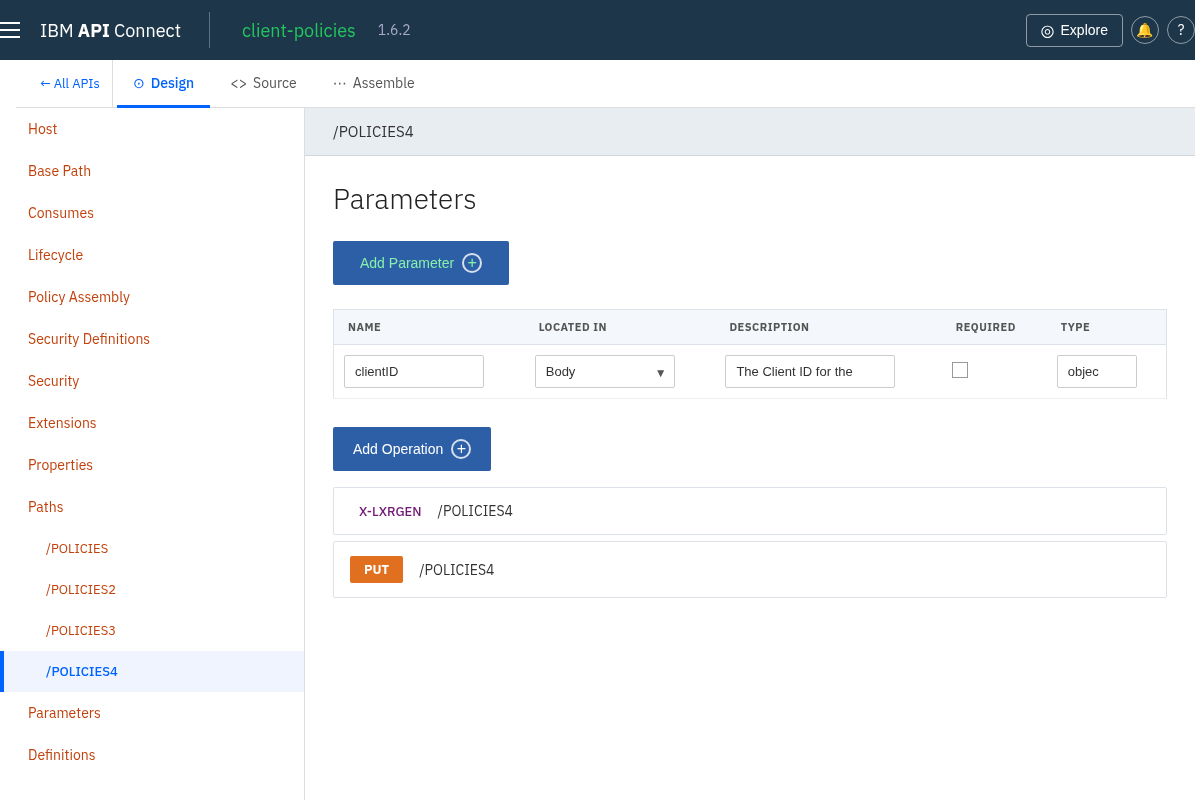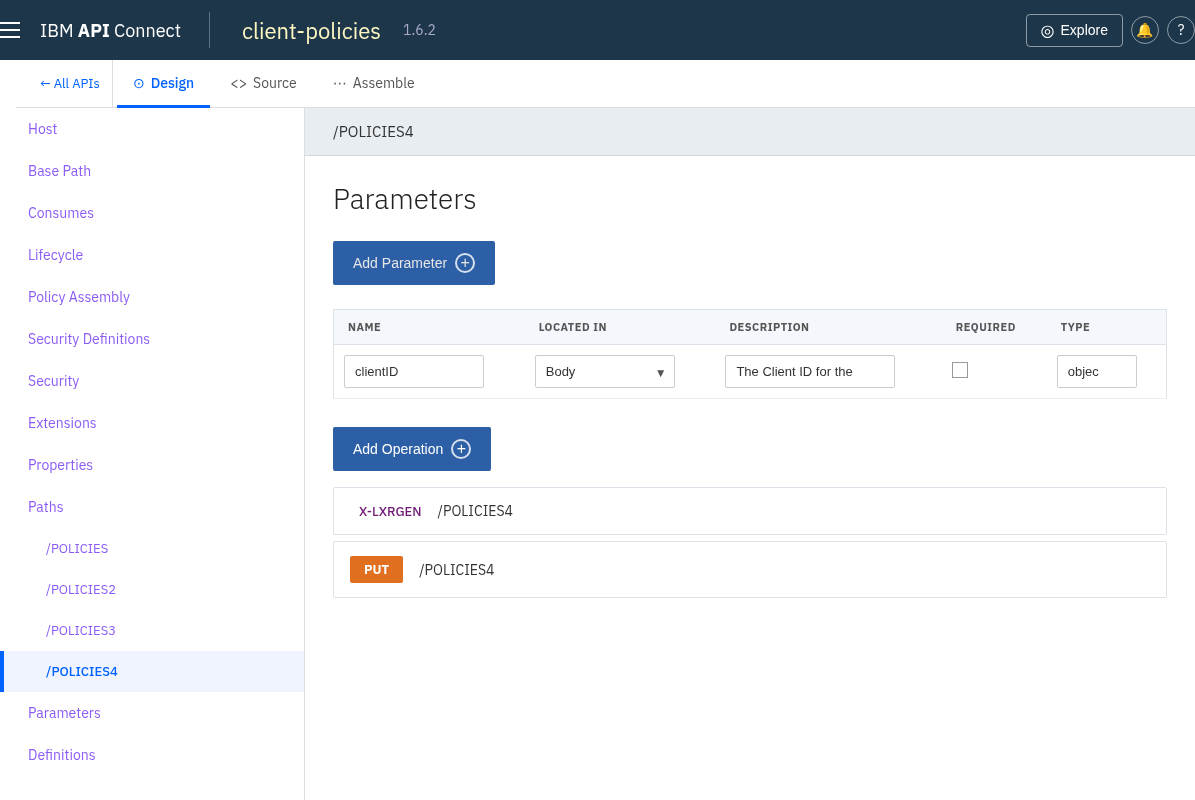--- a/index.html
+++ b/index.html
@@ -26,21 +26,21 @@
     .nav-title {
       font-size: 18px;
       color: #fff;
       margin-right: 12px;
     }
     .nav-title strong { font-weight: 700; }
     .nav-divider {
       width: 1px; height: 36px; background: rgba(255,255,255,0.3);
     }
     .nav-api-name {
-      font-size: 22px; color: #fef9c3; font-weight: 400; margin-left: 16px;
+      font-size: 18px; color: #22c55e; font-weight: 400; margin-left: 16px;
     }
     .nav-api-version {
       font-size: 14px; color: #aac; margin-left: 6px;
     }
     .nav-right {
       margin-left: auto;
       display: flex; align-items: center; gap: 8px;
     }
     .nav-explore-btn {
       display: flex; align-items: center; gap: 6px;
@@ -106,21 +106,21 @@
     .sidebar {
       width: 305px;
       min-width: 305px;
       border-right: 1px solid #ddd;
       overflow-y: auto;
       background: #fff;
     }
     .sidebar-item {
       padding: 12px 24px;
       font-size: 14px;
-      color: #8b5cf6;
+      color: #c2410c;
       cursor: pointer;
       border-left: 4px solid transparent;
     }
     .sidebar-item.active {
       color: #0062ff;
       border-left: 4px solid #0062ff;
       background: #f0f4ff;
       font-weight: 500;
     }
     .sidebar-item.sub {
@@ -157,23 +157,23 @@
       font-size: 28px;
       font-weight: 300;
       color: #222;
       margin-bottom: 24px;
     }
 
     
     .btn-primary {
       display: inline-flex; align-items: center; gap: 8px;
       background: #2d5fa6;
-      color: #e5e5e5;
+      color: #86efac;
       border: none;
-      padding: 12px 20px;
+      padding: 12px 27px;
       font-size: 14px;
       cursor: pointer;
       border-radius: 2px;
       font-weight: 500;
       margin-bottom: 24px;
     }
     .btn-primary .plus-icon {
       width: 20px; height: 20px; border-radius: 50%;
       border: 2px solid rgba(255,255,255,0.8);
       display: flex; align-items: center; justify-content: center;

